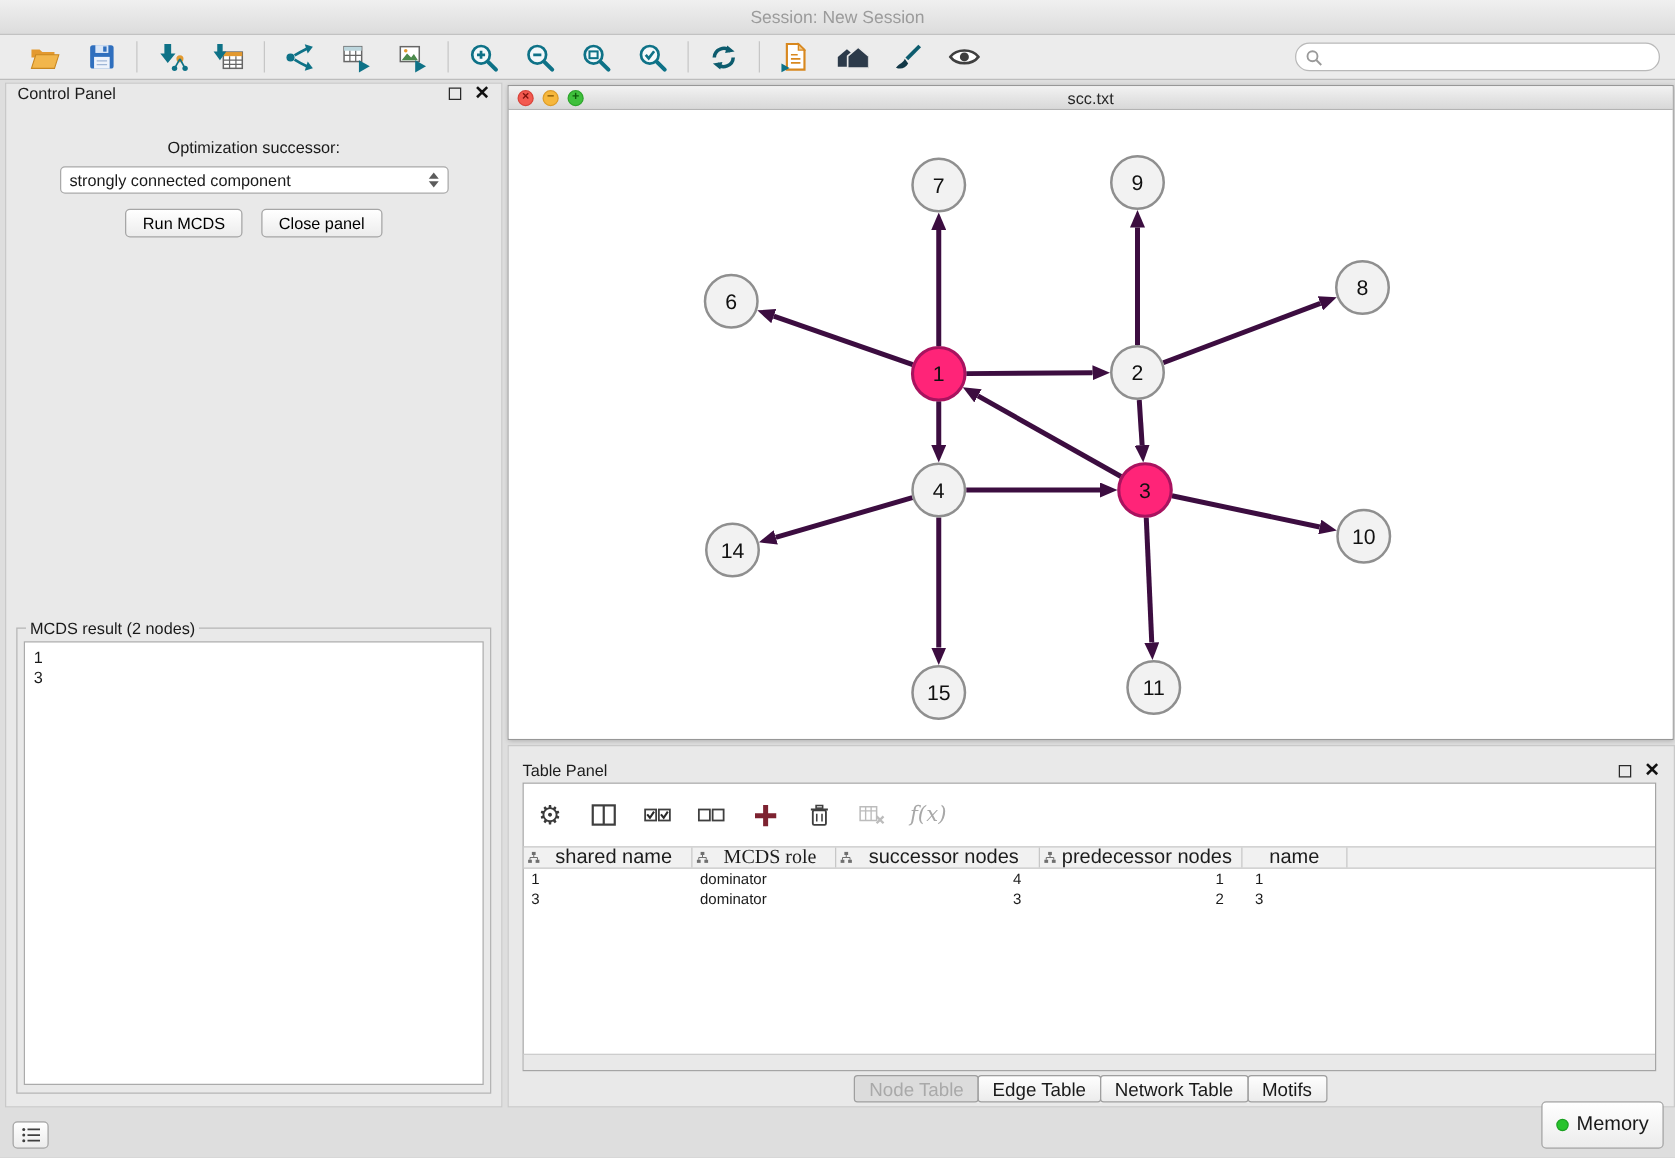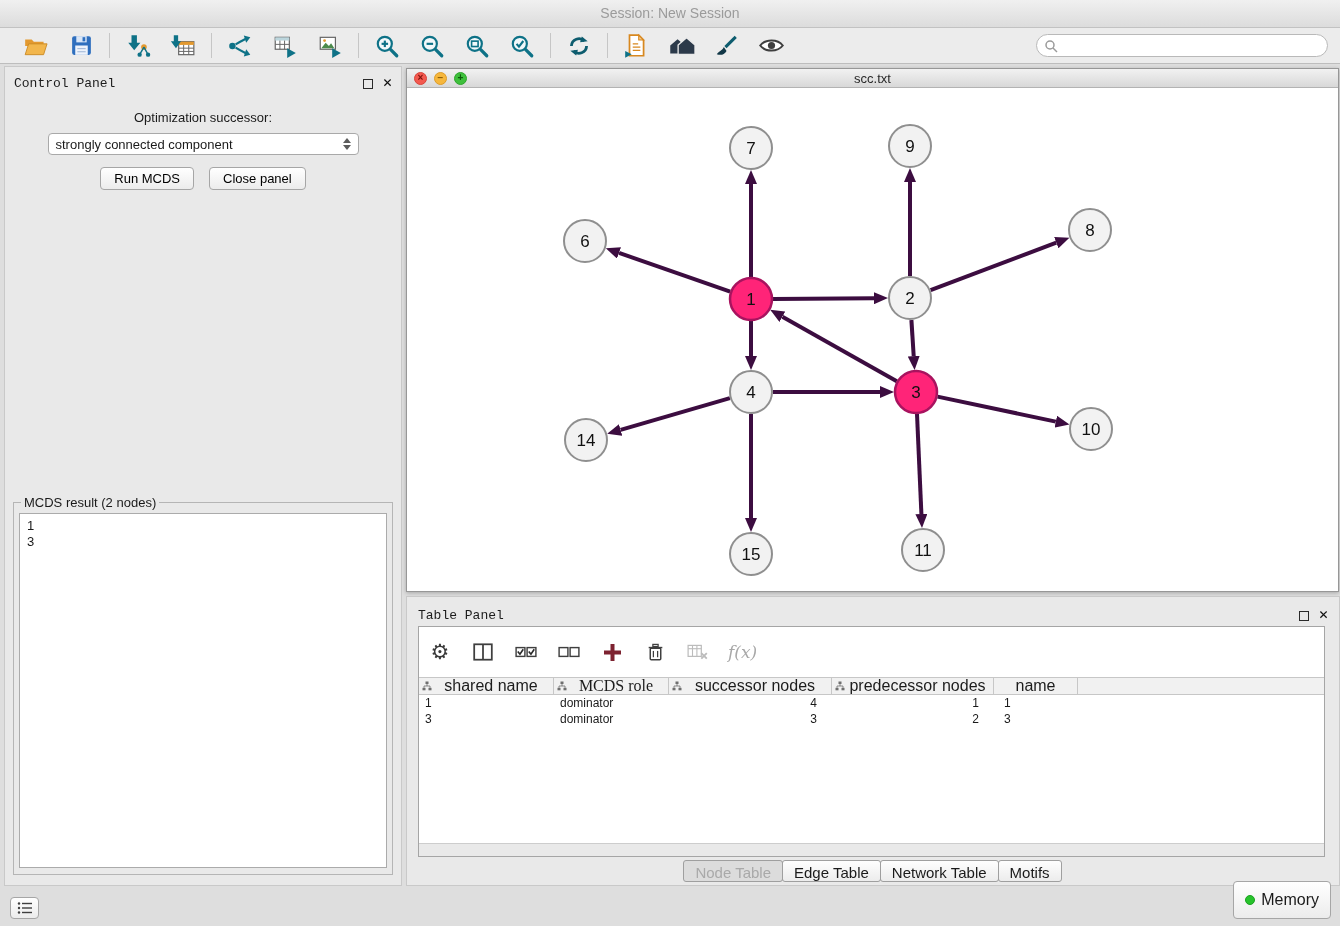--- a/index.html
+++ b/index.html
@@ -29,21 +29,21 @@
   .search-input {
     width:292px; height:23px; border-radius:12px; border:1px solid #b9b9b9;
     background:#fff; padding:0 10px 0 26px; font-size:13px; outline:none;
     font-family:"Liberation Sans", sans-serif;
   }
   
   .control-panel {
     position:absolute; left:4px; top:66px; width:398px; height:820px;
     background:#e9e9e9; border:1px solid #c9c9c9;
   }
-  .panel-header { height:24px; display:flex; align-items:flex-end; padding:0 9px;font-family:Liberation Mono, monospace; }
+  .panel-header { height:24px; display:flex; align-items:flex-start; padding:0 9px; }
   .panel-title { font-size:13px; color:#1c1c1c; }
   .panel-controls { margin-left:auto; display:flex; gap:10px; align-items:center; }
   .float-icon { width:10px; height:10px; border:1.6px solid #2a2a2a; background:transparent; }
   .close-icon { font-size:15px; font-weight:bold; color:#111; line-height:1; }
   .cp-tabs { display:flex; justify-content:center; border-bottom:1px solid #a3a3a3; padding-top:7px; }
   .cp-tab {
     border:1px solid #9f9f9f; border-bottom:none; margin-left:-1px;
     background:linear-gradient(#fefefe,#ececec); padding:3px 13px 4px;
     font-size:13px; border-radius:3px 3px 0 0; position:relative; top:1px;
   }
@@ -90,21 +90,21 @@
   .light.yellow { background:#f6b73c; border:1px solid #dd9c29; color:#8a5c06; }
   .light.green  { background:#3fc03c; border:1px solid #2ea52c; color:#0c5c0a; }
   .nw-title { position:absolute; left:0; right:0; text-align:center; font-size:13px; color:#282828; }
   .nw-canvas { position:absolute; top:19px; left:0; right:0; bottom:0; background:#fff; }
   .nw-canvas svg text { font-family:"Liberation Sans", sans-serif; }
   
   .table-panel {
     position:absolute; left:406px; top:596px; width:934px; height:290px;
     background:#e9e9e9; border:1px solid #c9c9c9;
   }
-  .tp-header { height:26px; display:flex; align-items:flex-end; padding:0 11px;font-family:Liberation Mono, monospace; }
+  .tp-header { height:26px; display:flex; align-items:flex-start; padding:12px 11px; }
   .tp-box {
     position:absolute; left:11px; right:14px; top:29px; bottom:28px;
     background:#fff; border:1px solid #a5a5a5;
   }
   .tp-toolbar { height:50px; display:flex; align-items:center; gap:17px; padding:0 8px; }
   .tp-tbicon { width:26px; height:26px; display:flex; align-items:center; justify-content:center; }
   .gear-glyph { font-family:"DejaVu Sans", sans-serif; font-size:21px; color:#3a3a3a; line-height:1; }
   .fx-glyph { font-family:"DejaVu Serif", serif; font-style:italic; font-size:17px; color:#a8a8a8; }
   .tp-table-header {
     display:flex; height:18px; background:#f1f1f1;

